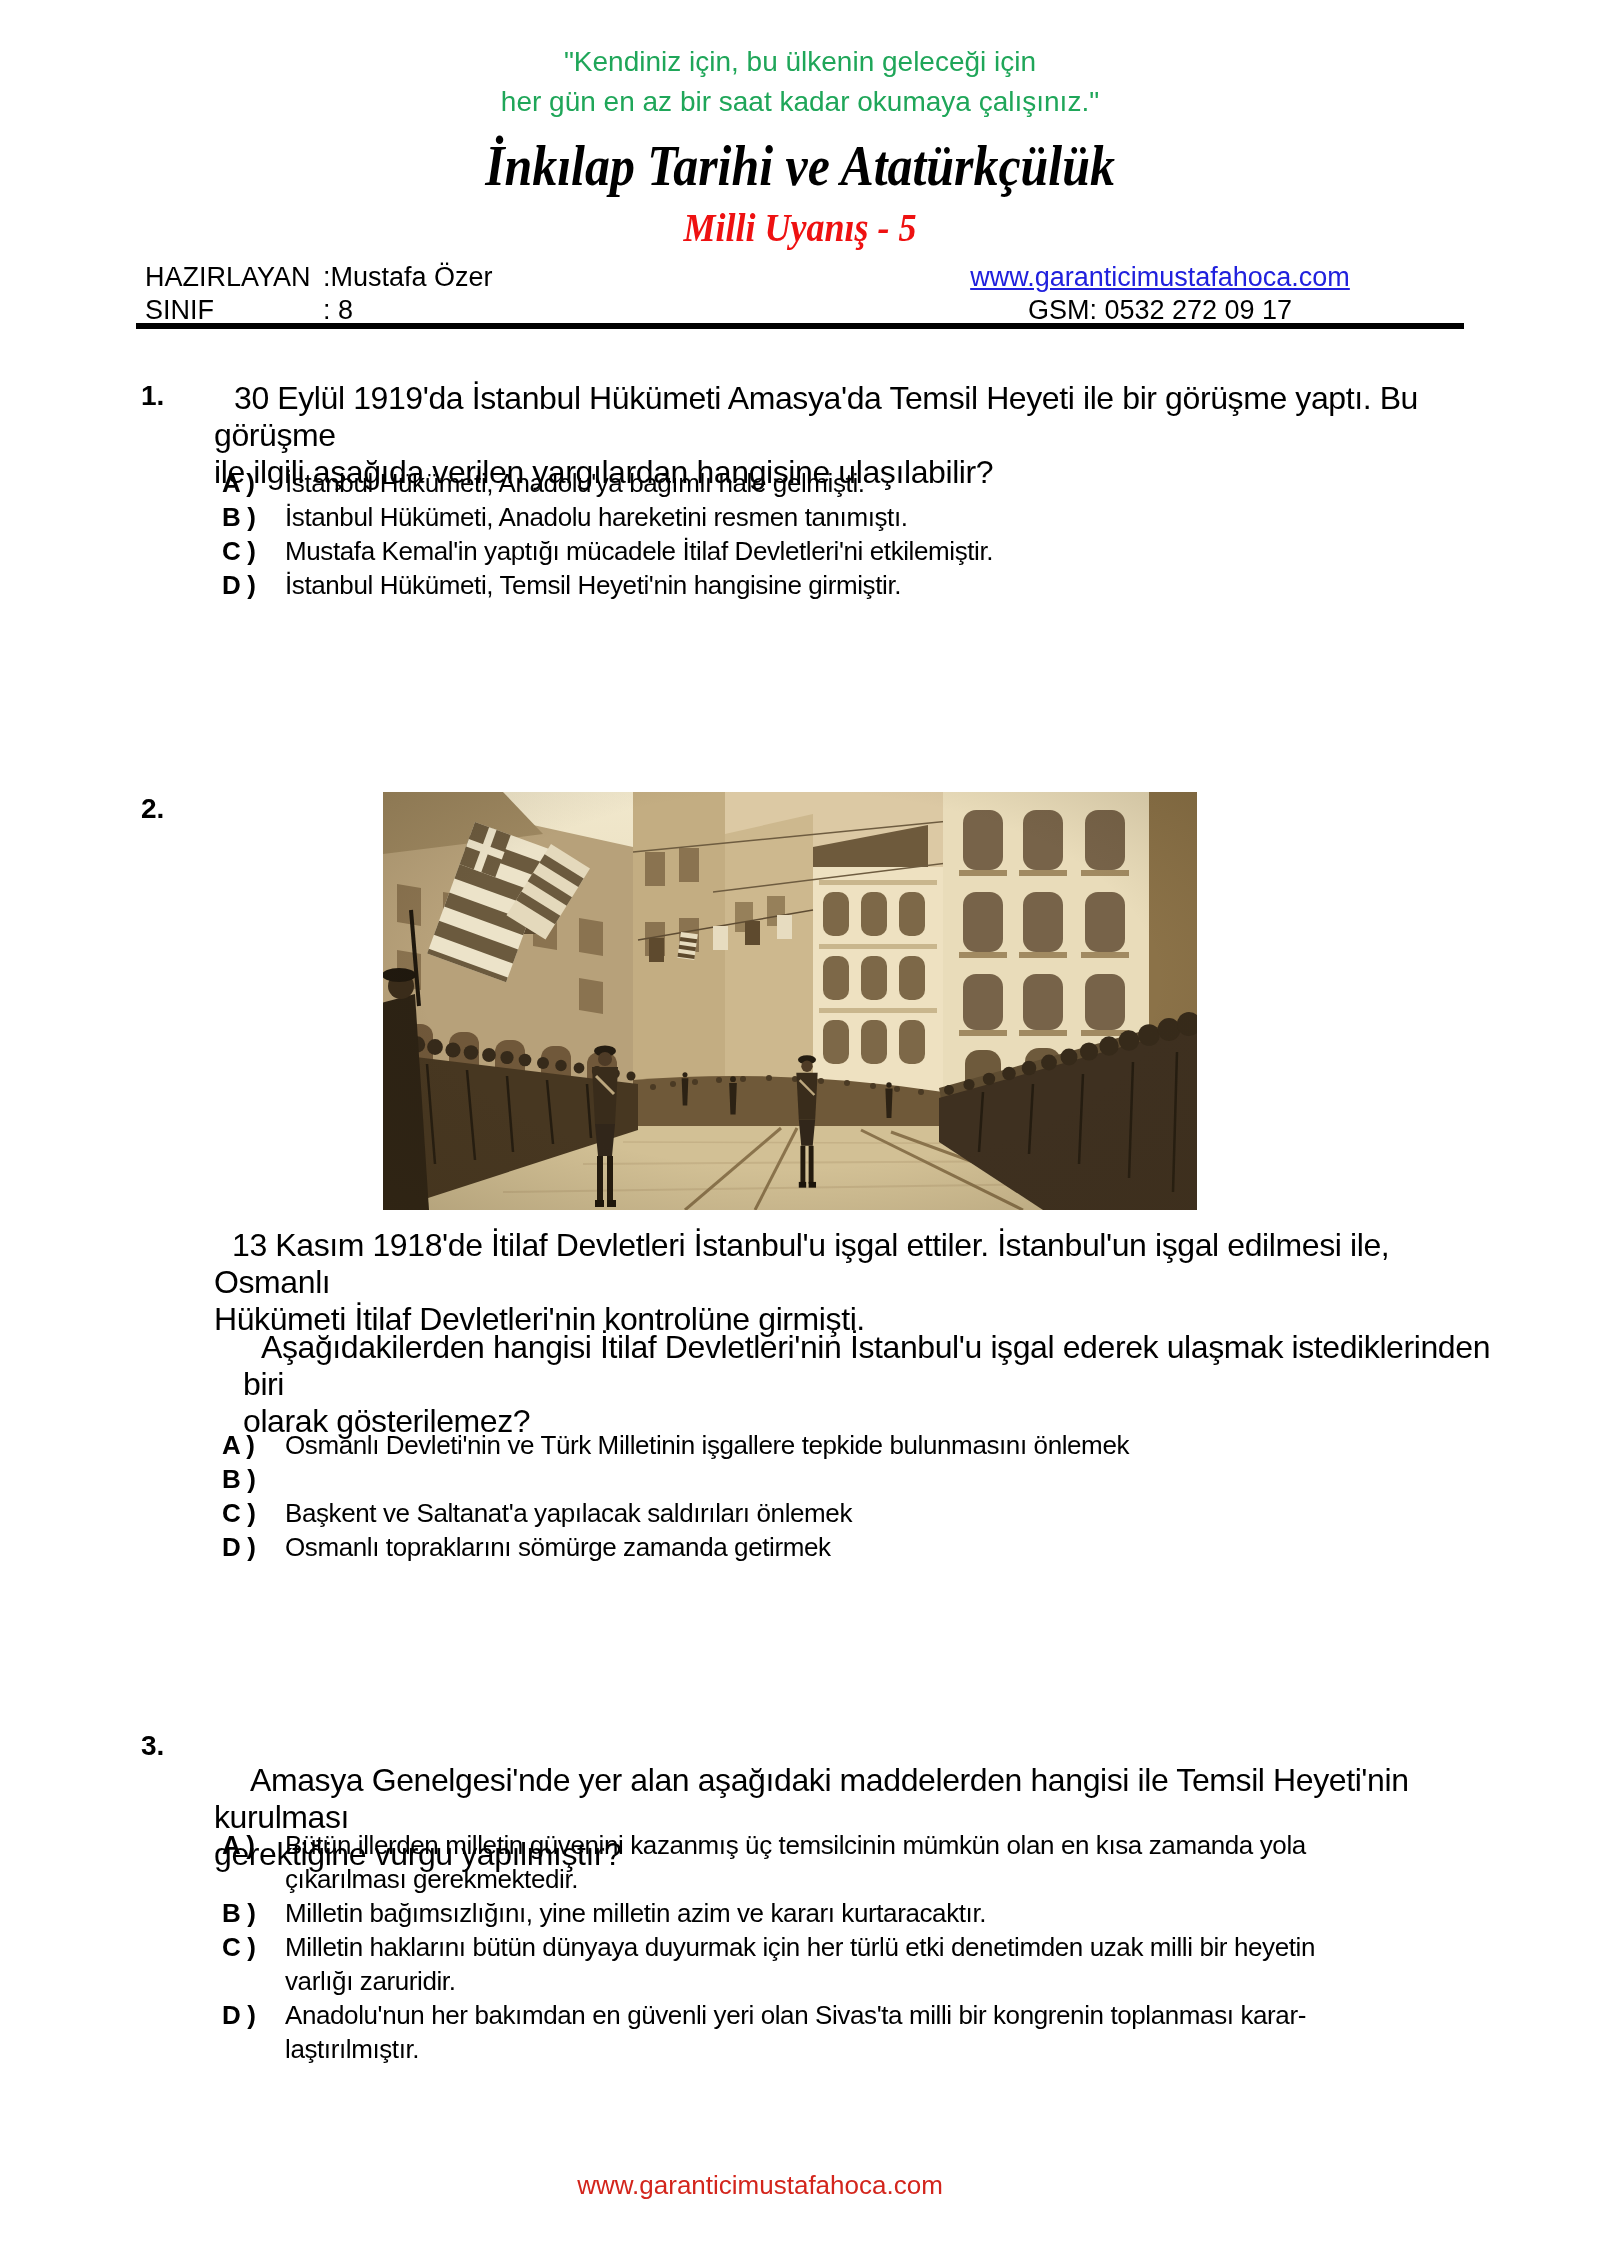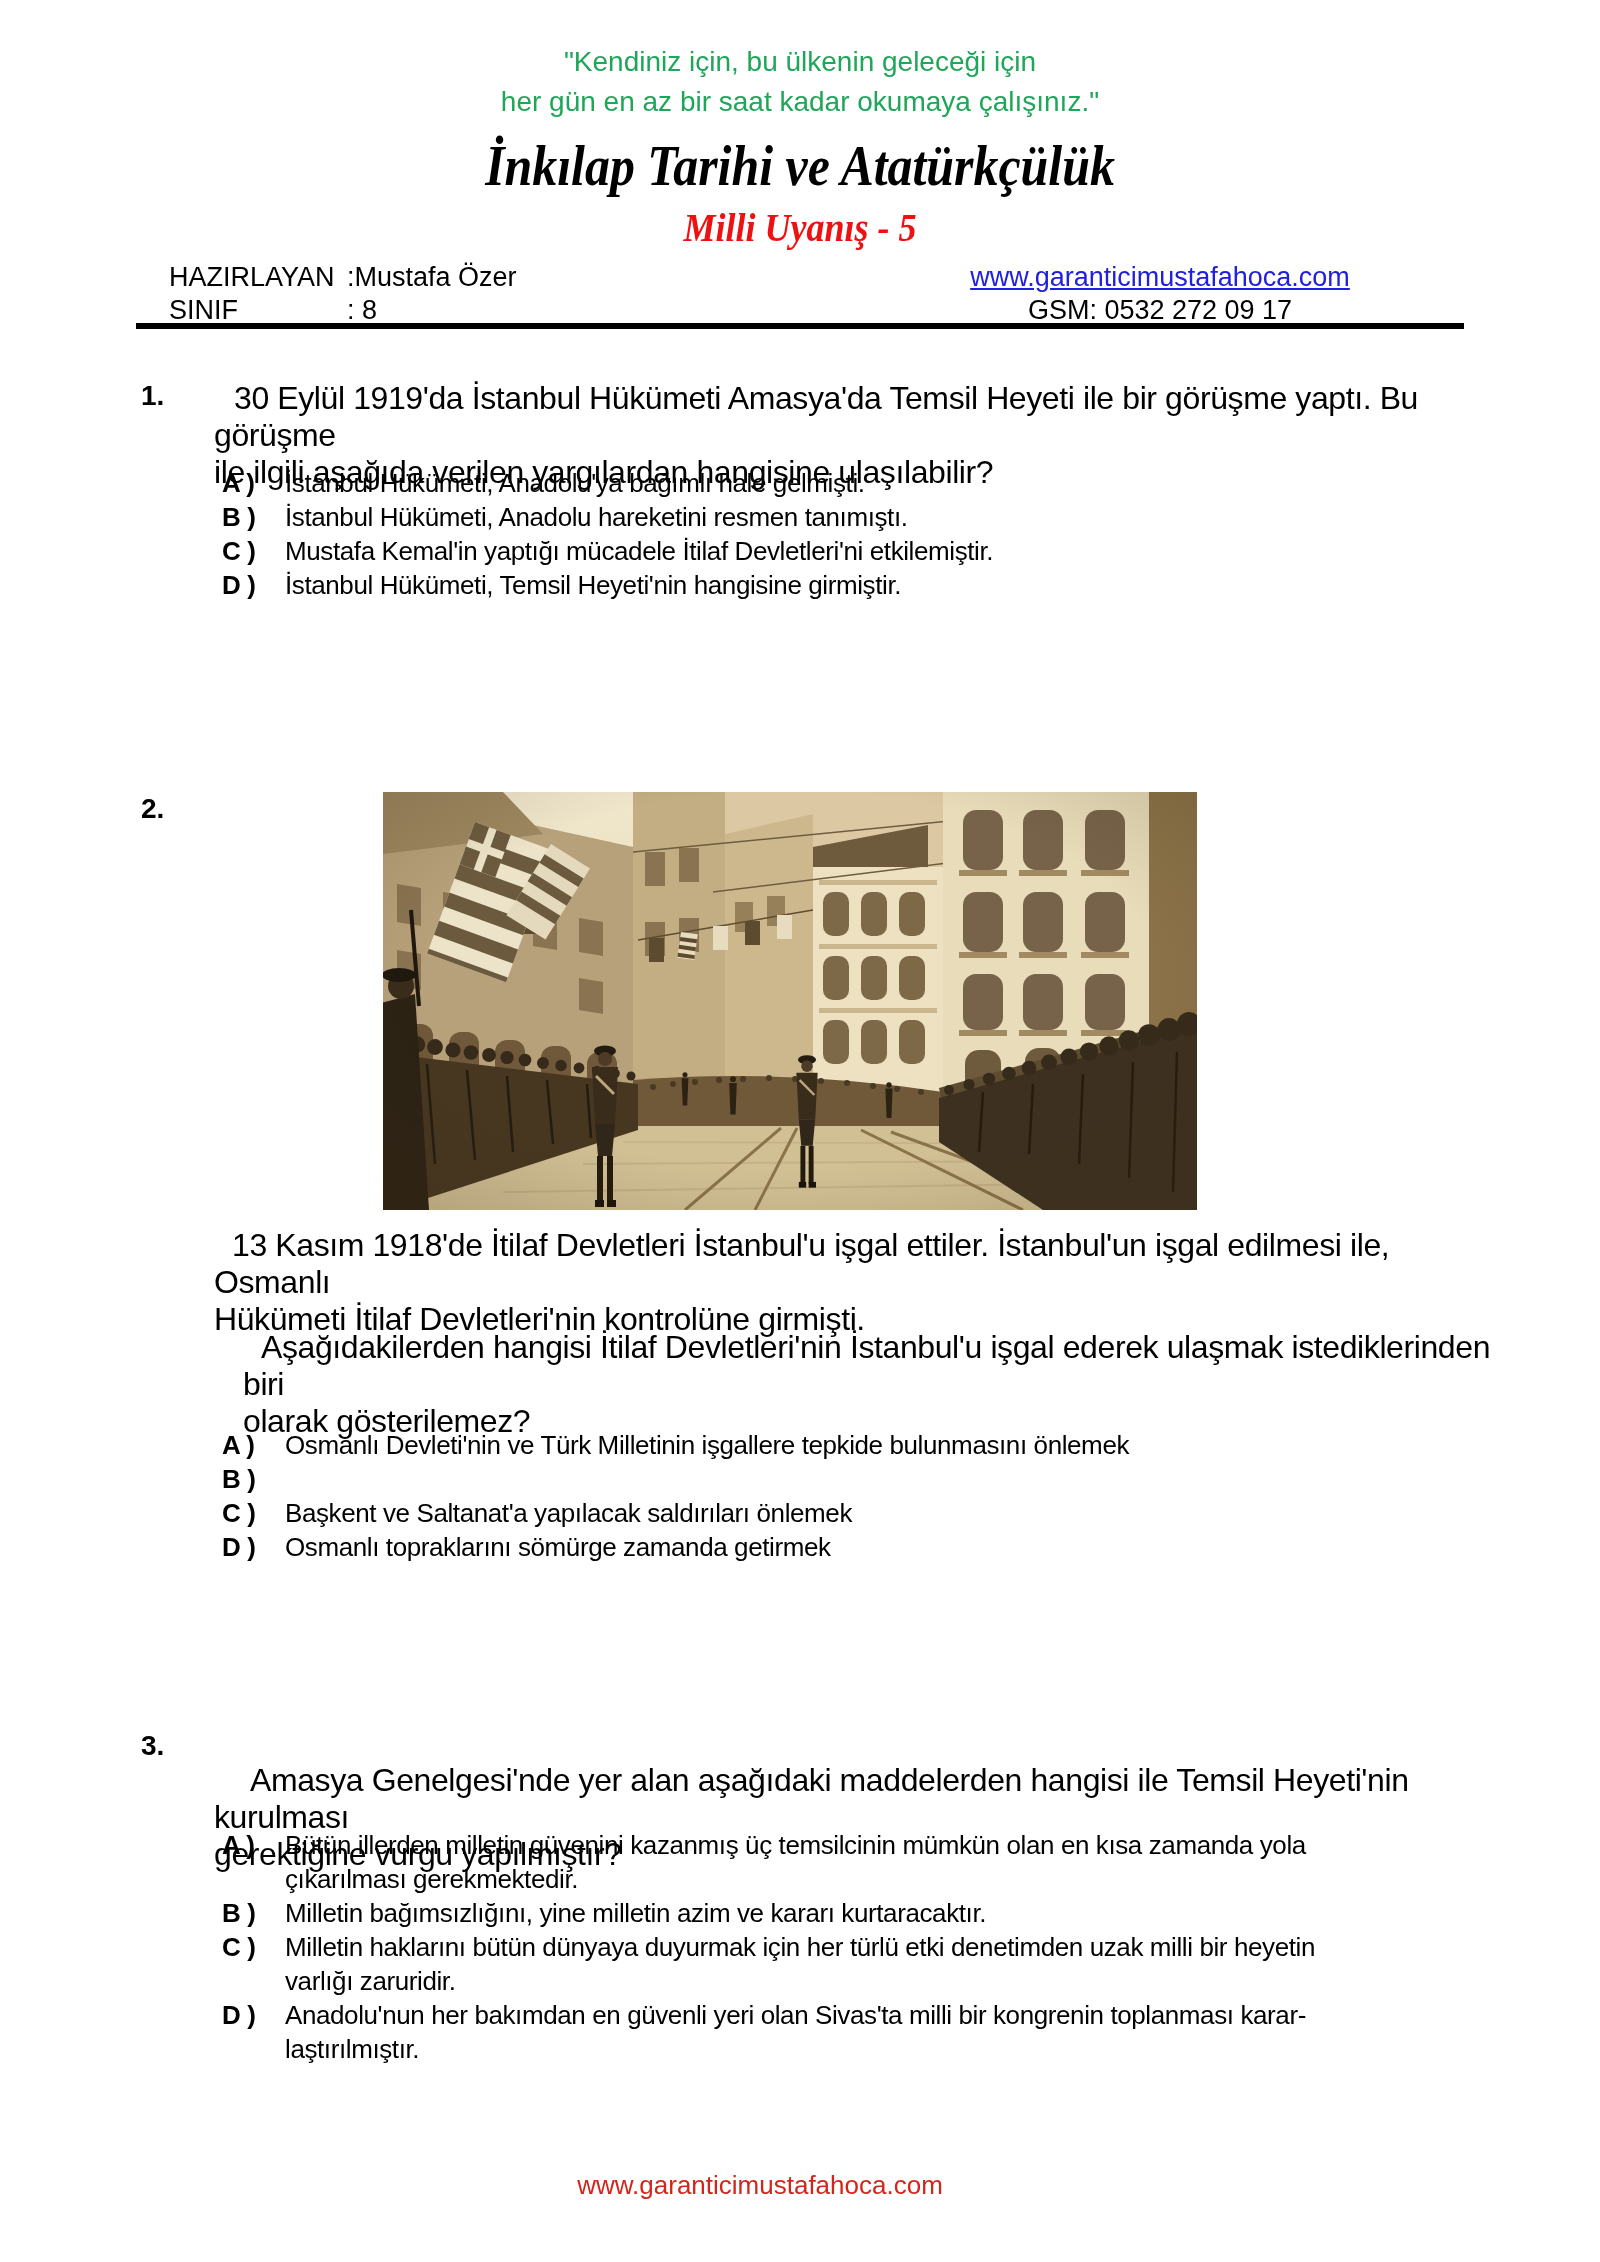--- a/index.html
+++ b/index.html
@@ -9,21 +9,21 @@
 
   .motto { left:0; right:0; top:42px; text-align:center; font-size:28px; line-height:40px;
            color:#1fa659; }
   .title { left:0; right:0; top:132px; text-align:center;
            font-family:"Liberation Serif", serif; font-weight:bold; font-style:italic;
            font-size:58px; transform:scaleX(0.86); }
   .subtitle { left:0; right:0; top:204px; text-align:center;
               font-family:"Liberation Serif", serif; font-weight:bold; font-style:italic;
               font-size:40px; color:#ee1111; transform:scaleX(0.9); }
 
-  .hdr-left  { left:145px; top:261px; font-size:27px; line-height:33px;margin-left:24px; }
+  .hdr-left  { left:145px; top:261px; font-size:27px; line-height:33px; }
   .hdr-label { display:inline-block; width:178px; }
   .hdr-right { left:930px; top:261px; width:460px; text-align:center; font-size:27px; line-height:33px; }
   .site-link { color:#2020dd; text-decoration:underline; }
   .rule { left:136px; top:323px; width:1328px; height:6px; background:#000; }
 
   .q-num  { font-size:28px; font-weight:bold; }
   .q-text { width:1290px; font-size:32px; line-height:37px; letter-spacing:-0.4px;
             white-space:pre-line; }
   .indent20 { text-indent:20px; }
   .indent18 { text-indent:18px; }

